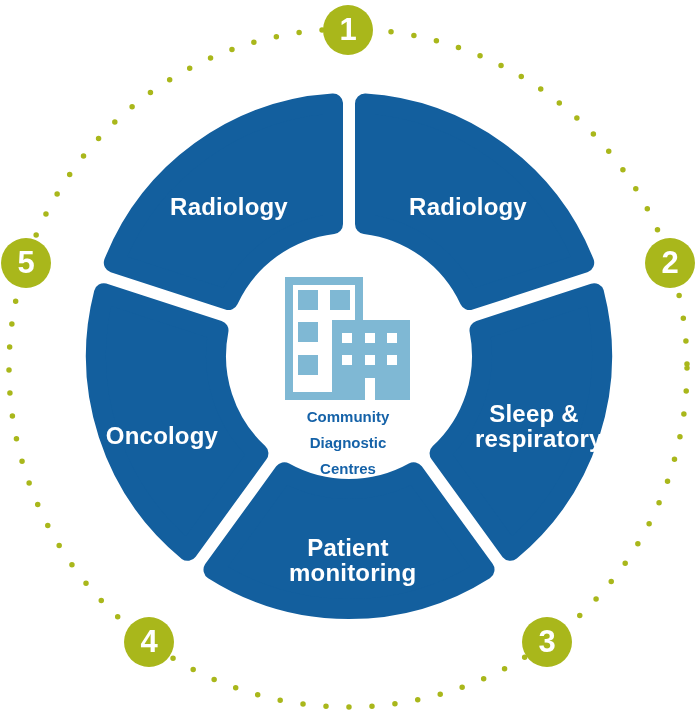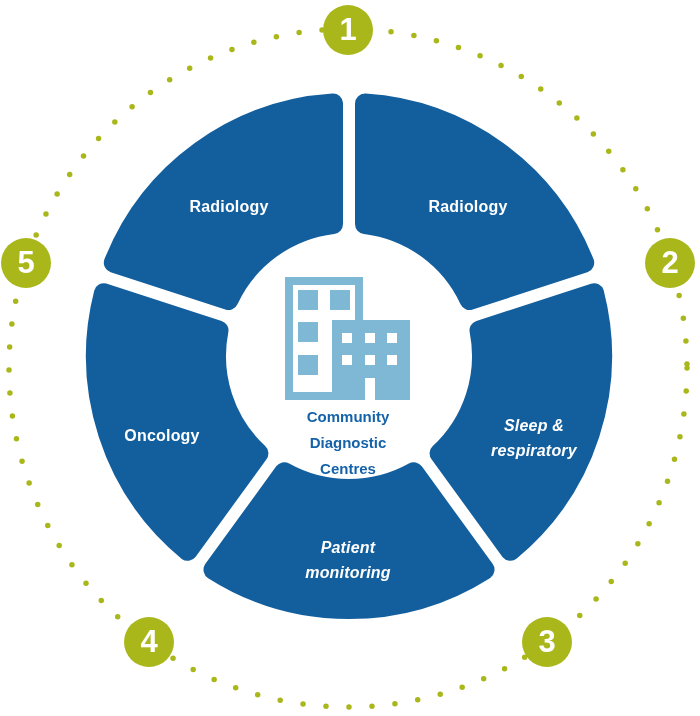--- a/index.html
+++ b/index.html
@@ -31,21 +31,21 @@
     stroke-linejoin:round;
   }
   .bldg-outline{fill:#ffffff;stroke:var(--building_blue);stroke-width:8;}
   .bldg-win{fill:var(--building_blue);}
   .bldg-solid{fill:var(--building_blue);}
   .bldg-white{fill:#ffffff;}
   .seg-label{
     position:absolute;
     transform:translate(-50%,-50%);
     color:#ffffff;
-    font-size:16px;
+    font-size:24px;
     font-weight:bold;
     line-height:25px;
     text-align:center;
     letter-spacing:.2px;
     white-space:normal;
   }
   .seg-label.narrow{width:118px;}
   .center-label{
     position:absolute;
     left:348px;top:443px;
@@ -98,22 +98,22 @@
       <rect class="bldg-white" x="387" y="333" width="10" height="10"></rect>
       <rect class="bldg-white" x="342" y="355" width="10" height="10"></rect>
       <rect class="bldg-white" x="365" y="355" width="10" height="10"></rect>
       <rect class="bldg-white" x="387" y="355" width="10" height="10"></rect>
       <rect class="bldg-white" x="365" y="378" width="10" height="22"></rect>
     </g>
   </svg>
 
   <div class="seg-label" style="left:229px;top:206px;">Radiology</div>
   <div class="seg-label" style="left:468px;top:206px;">Radiology</div>
-  <div class="seg-label narrow" style="left:534px;top:438px;font-style:italic;">Sleep &amp; respiratory</div>
-  <div class="seg-label narrow" style="left:348px;top:560px;font-style:italic;">Patient monitoring</div>
+  <div class="seg-label narrow" style="left:534px;top:426px;">Sleep &amp; respiratory</div>
+  <div class="seg-label narrow" style="left:348px;top:560px;">Patient monitoring</div>
   <div class="seg-label" style="left:162px;top:435px;text-align:right;">Oncology</div>
 
   <div class="center-label">Community Diagnostic Centres</div>
 
   <div class="badge" style="left:348px;top:30px;">
     <span>1</span>
   </div>
   <div class="badge" style="left:670px;top:263px;">
     <span>2</span>
   </div>

